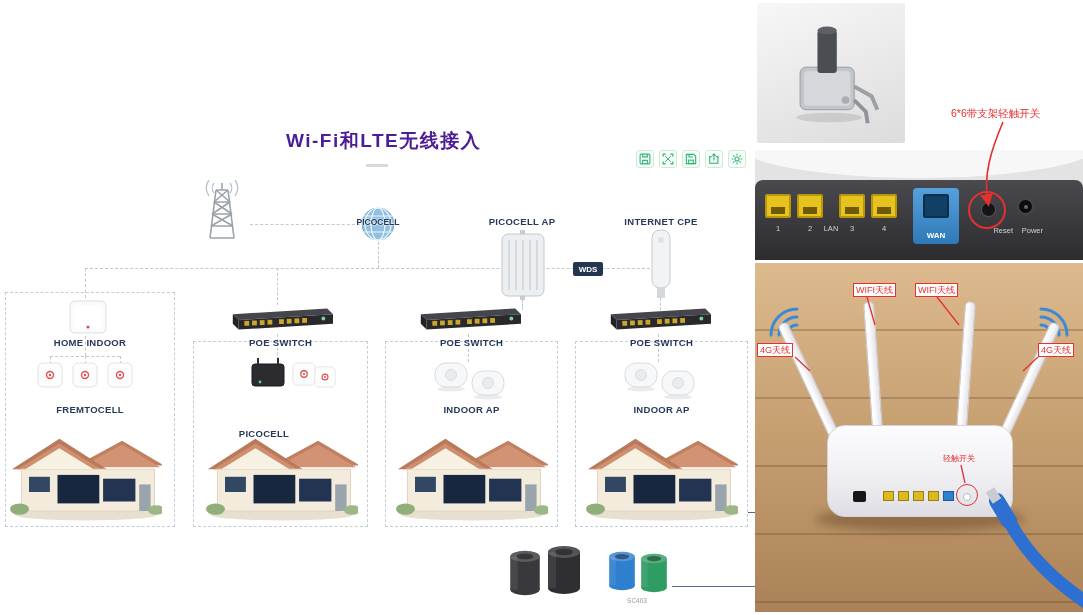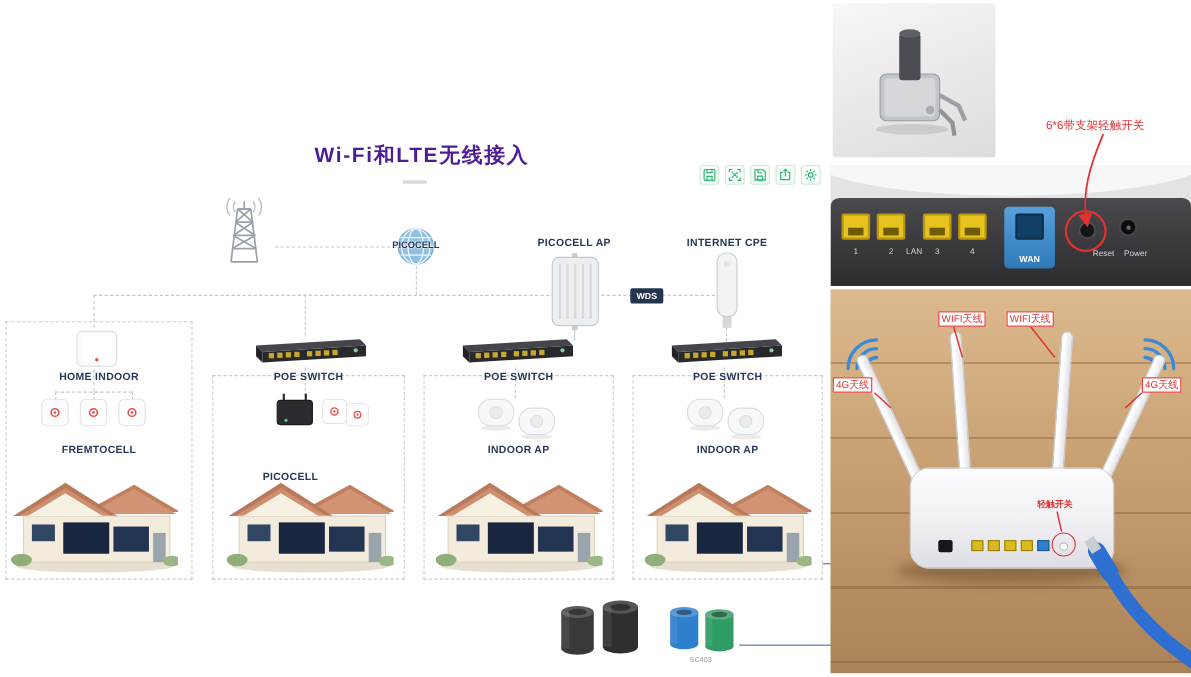--- a/index.html
+++ b/index.html
@@ -38,21 +38,21 @@
   .power-jack:after{content:"";position:absolute;left:4.5px;top:4.5px;width:4px;height:4px;border-radius:50%;background:#6a6a6e;}
   .p2-label{position:absolute;top:76px;text-align:right;font-size:7.5px;color:#cfd2d6;}
   .photo3{position:absolute;left:755px;top:263px;width:328px;height:349px;overflow:hidden;
     background:linear-gradient(180deg,#dcba8e 0%,#c8a173 45%,#ab8257 100%);}
   .planks{position:absolute;inset:0;background:repeating-linear-gradient(180deg,transparent 0 66px,rgba(92,62,32,.28) 66px 68px);}
   .antenna{position:absolute;width:11px;border-radius:6px;background:linear-gradient(90deg,#fdfdfe 30%,#e2e2e8);border:1px solid #cfcfd5;transform-origin:50% 100%;z-index:2;}
   .router-shadow{position:absolute;left:60px;top:244px;width:210px;height:24px;border-radius:50%;background:rgba(60,35,10,.32);filter:blur(5px);z-index:2;}
   .router-body{position:absolute;left:72px;top:162px;width:186px;height:92px;border-radius:18px;background:linear-gradient(#fcfcfe 0%,#f0f0f4 55%,#dddde3 100%);border:1px solid #d4d4da;z-index:3;}
   .front-port{position:absolute;top:228px;width:11px;height:10px;background:#dcb91f;border:1px solid #97800f;z-index:4;}
   .photo-tag{position:absolute;background:#fff;border:1px solid #e53030;color:#e53030;font-size:9px;line-height:12px;padding:0 2px;white-space:nowrap;z-index:6;}
-  .tact-small{position:absolute;left:188px;top:190px;color:#e53030;font-size:8px;font-weight:bold;z-index:6;}
+  .tact-small{position:absolute;left:188px;top:190px;color:#e53030;font-size:8px;font-weight:normal;z-index:6;}
   .tact-ellipse{position:absolute;left:201px;top:221px;width:22px;height:22px;border:1.5px solid #e53030;border-radius:50%;z-index:6;}
   .overlay-svg{position:absolute;inset:0;z-index:5;pointer-events:none;}
   .arcs-svg{position:absolute;inset:0;z-index:1;pointer-events:none;}
 </style>
 </head>
 <body>
 
 <svg width="0" height="0" style="position:absolute" aria-hidden="true">
   <defs>
     <symbol id="sym-house" viewBox="0 0 160 100">

